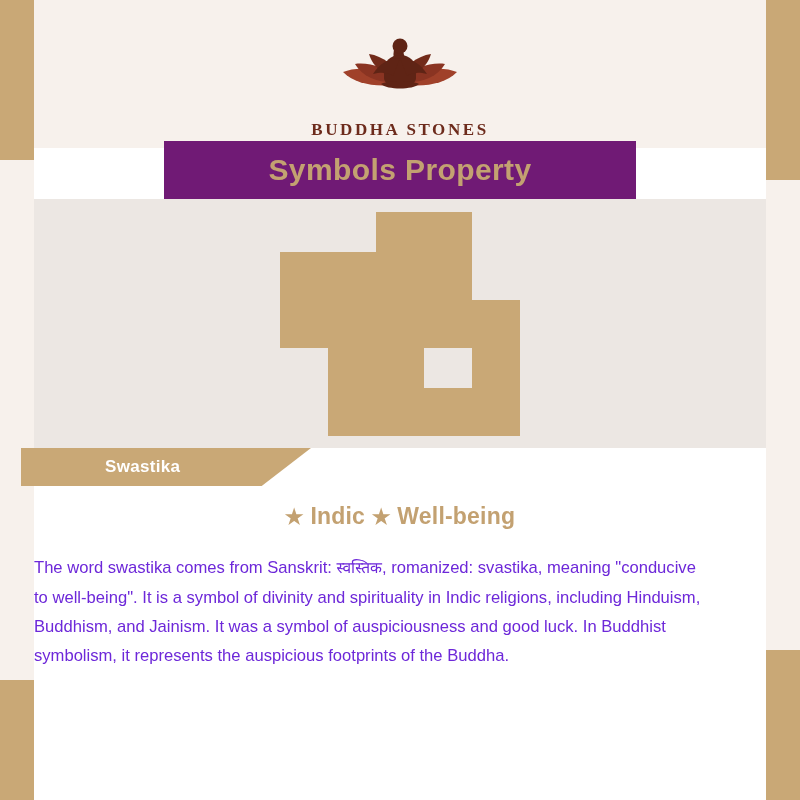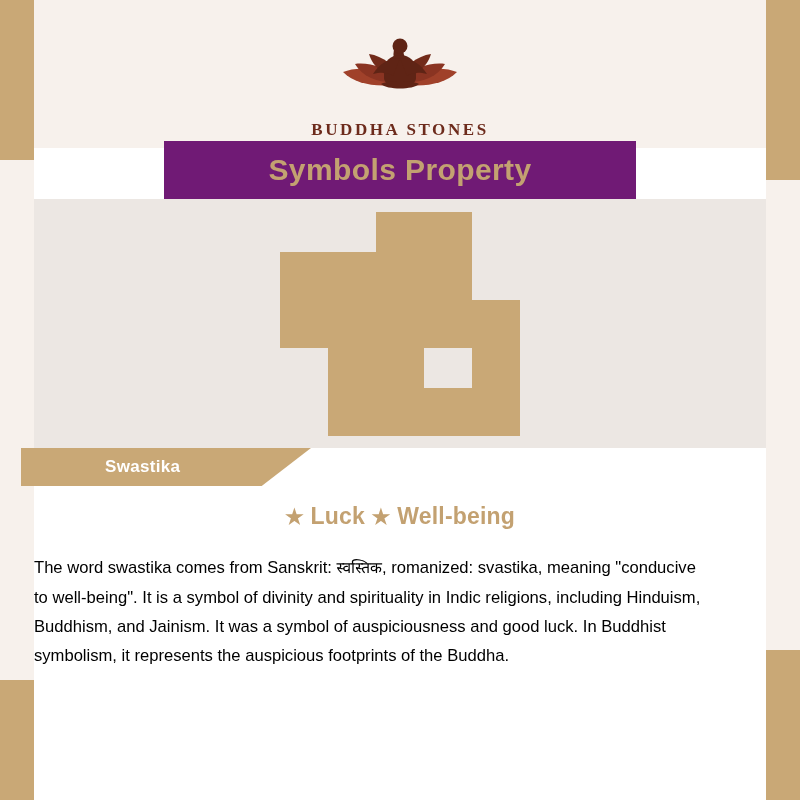--- a/index.html
+++ b/index.html
@@ -189,21 +189,21 @@
   
   .body-text {
     position: absolute;
     left: 0;
     top: 553px;
     width: 700px;
     padding: 0 30px 0 0;
     box-sizing: border-box;
     font-size: 16.6px;
     line-height: 29px;
-    color: #000000;
+    color: #6d28d9;
     text-align: left;
   }
   .devanagari {
     font-family: "DejaVu Sans", sans-serif;
     font-size: 15.5px;
   }
 </style>
 </head>
 <body>
 
@@ -268,21 +268,21 @@
         </svg>
       </span>
     </div>
 
     <div class="label-ribbon">
       <span class="label-ribbon-text">Swastika</span>
     </div>
 
     <div class="keywords">
       <span class="star">★</span>
-      <span>Luck</span>
+      <span>Indic</span>
       <span class="star">★</span>
       <span>Well-being</span>
     </div>
 
     <div class="body-text">
       <span>The word swastika comes from Sanskrit: </span><span class="devanagari">स्वस्तिक</span><span>, romanized: svastika, meaning "conducive to well-being". It is a symbol of divinity and spirituality in Indic religions, including Hinduism, Buddhism, and Jainism. It was a symbol of auspiciousness and good luck. In Buddhist symbolism, it represents the auspicious footprints of the Buddha.</span>
     </div>
 
   </div>
 </div>

